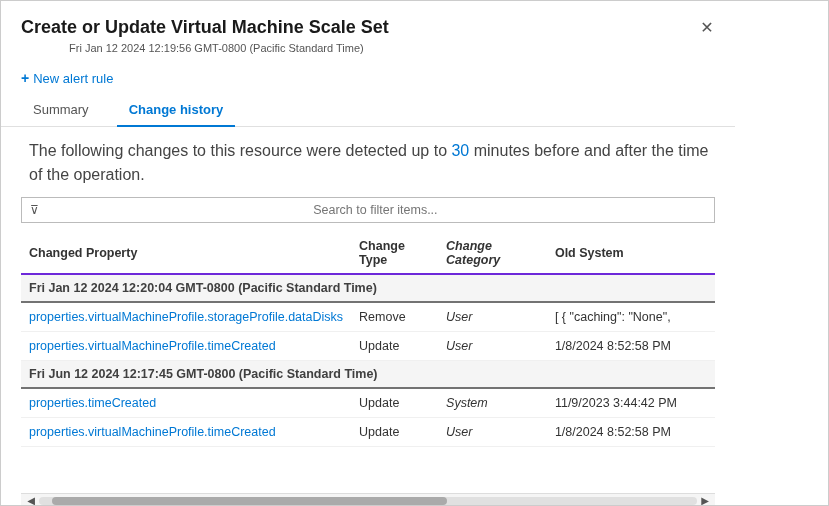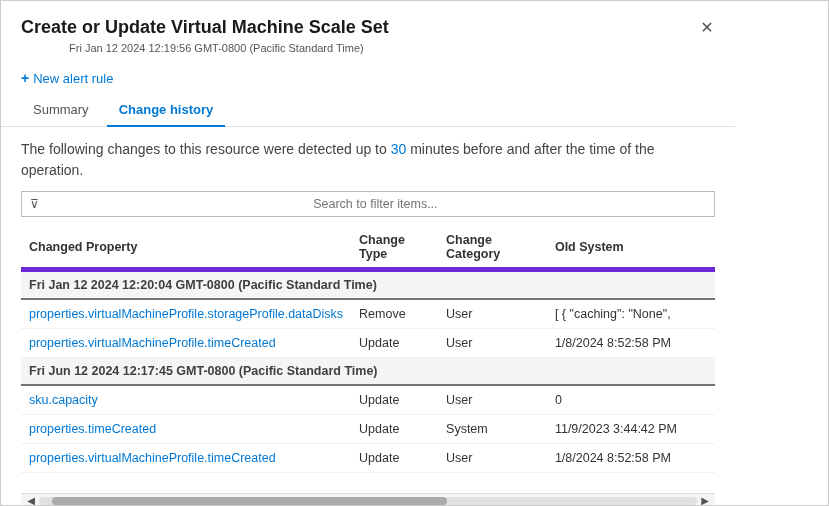--- a/index.html
+++ b/index.html
@@ -62,21 +62,21 @@
       font-size: 13px;
       display: flex;
       align-items: center;
       gap: 4px;
     }
     .plus-icon { font-size: 14px; font-weight: 600; }
     .tabs {
       display: flex;
       padding: 0 20px;
       border-bottom: 1px solid #e0e0e0;
-      gap: 6px;
+      gap: 16px;
     }
     .tab {
       padding: 8px 12px;
       cursor: pointer;
       color: #555;
       font-size: 13px;
       border-bottom: 2px solid transparent;
       margin-bottom: -1px;
     }
     .tab.active {
@@ -85,24 +85,25 @@
       font-weight: 600;
     }
     .content {
       flex: 1;
       overflow: hidden;
       display: flex;
       flex-direction: column;
       padding: 12px 20px 0 20px;
     }
     .notice {
-      font-size: 14px;
+      font-size: 16px;
       color: #444;
       margin-bottom: 10px;
       line-height: 1.5;
+      margin-left: 8px;
     }
     .notice .highlight { color: #0078d4; }
     .search-box {
       display: flex;
       align-items: center;
       border: 1px solid #bbb;
       padding: 5px 8px;
       margin-bottom: 10px;
       gap: 6px;
       background: #fff;
@@ -124,21 +125,21 @@
     table {
       width: 100%;
       border-collapse: collapse;
       font-size: 12.5px;
     }
     thead th {
       text-align: left;
       padding: 6px 8px;
       font-weight: 600;
       color: #333;
-      border-bottom: 5px solid #6d28d9;
+      border-bottom: 2px solid #6d28d9;
       background: #fff;
     }
     .group-row td {
       padding: 6px 8px;
       font-weight: 600;
       color: #404040;
       background: #f5f5f5;
       border-top: 1px solid #e0e0e0;
       border-bottom: 2px solid #737373;
     }
@@ -175,21 +176,21 @@
     }
     .scroll-arrow {
       width: 16px;
       font-size: 10px;
       color: #555;
       cursor: pointer;
       text-align: center;
     }
     .col-property { width: 38%; }
     .col-type { width: 14%; }
-    .col-category { width: 18%; }
+    .col-category { width: 18%; font-style: italic; }
     .col-oldvalue { width: 30%; }
   </style>
 </head>
 <body>
 
 <div class="dialog">
   <div class="header">
     <div class="header-title">Create or Update Virtual Machine Scale Set</div>
     <div class="header-subtitle">Fri Jan 12 2024 12:19:56 GMT-0800 (Pacific Standard Time)</div>
     <button class="close-btn">✕</button>
@@ -240,26 +241,20 @@
             <tr class="data-row">
               <td class="link-cell col-property">properties.virtualMachineProfile.timeCreated</td>
               <td class="col-type">Update</td>
               <td class="col-category">User</td>
               <td class="col-oldvalue">1/8/2024 8:52:58 PM</td>
             </tr>
             <tr class="group-row">
               <td colspan="4">Fri Jun 12 2024 12:17:45 GMT-0800 (Pacific Standard Time)</td>
             </tr>
             <tr class="data-row">
-              <td class="link-cell col-property">sku.capacity</td>
-              <td class="col-type">Update</td>
-              <td class="col-category">User</td>
-              <td class="col-oldvalue">0</td>
-            </tr>
-            <tr class="data-row">
               <td class="link-cell col-property">properties.timeCreated</td>
               <td class="col-type">Update</td>
               <td class="col-category">System</td>
               <td class="col-oldvalue">11/9/2023 3:44:42 PM</td>
             </tr>
             <tr class="data-row">
               <td class="link-cell col-property">properties.virtualMachineProfile.timeCreated</td>
               <td class="col-type">Update</td>
               <td class="col-category">User</td>
               <td class="col-oldvalue">1/8/2024 8:52:58 PM</td>

